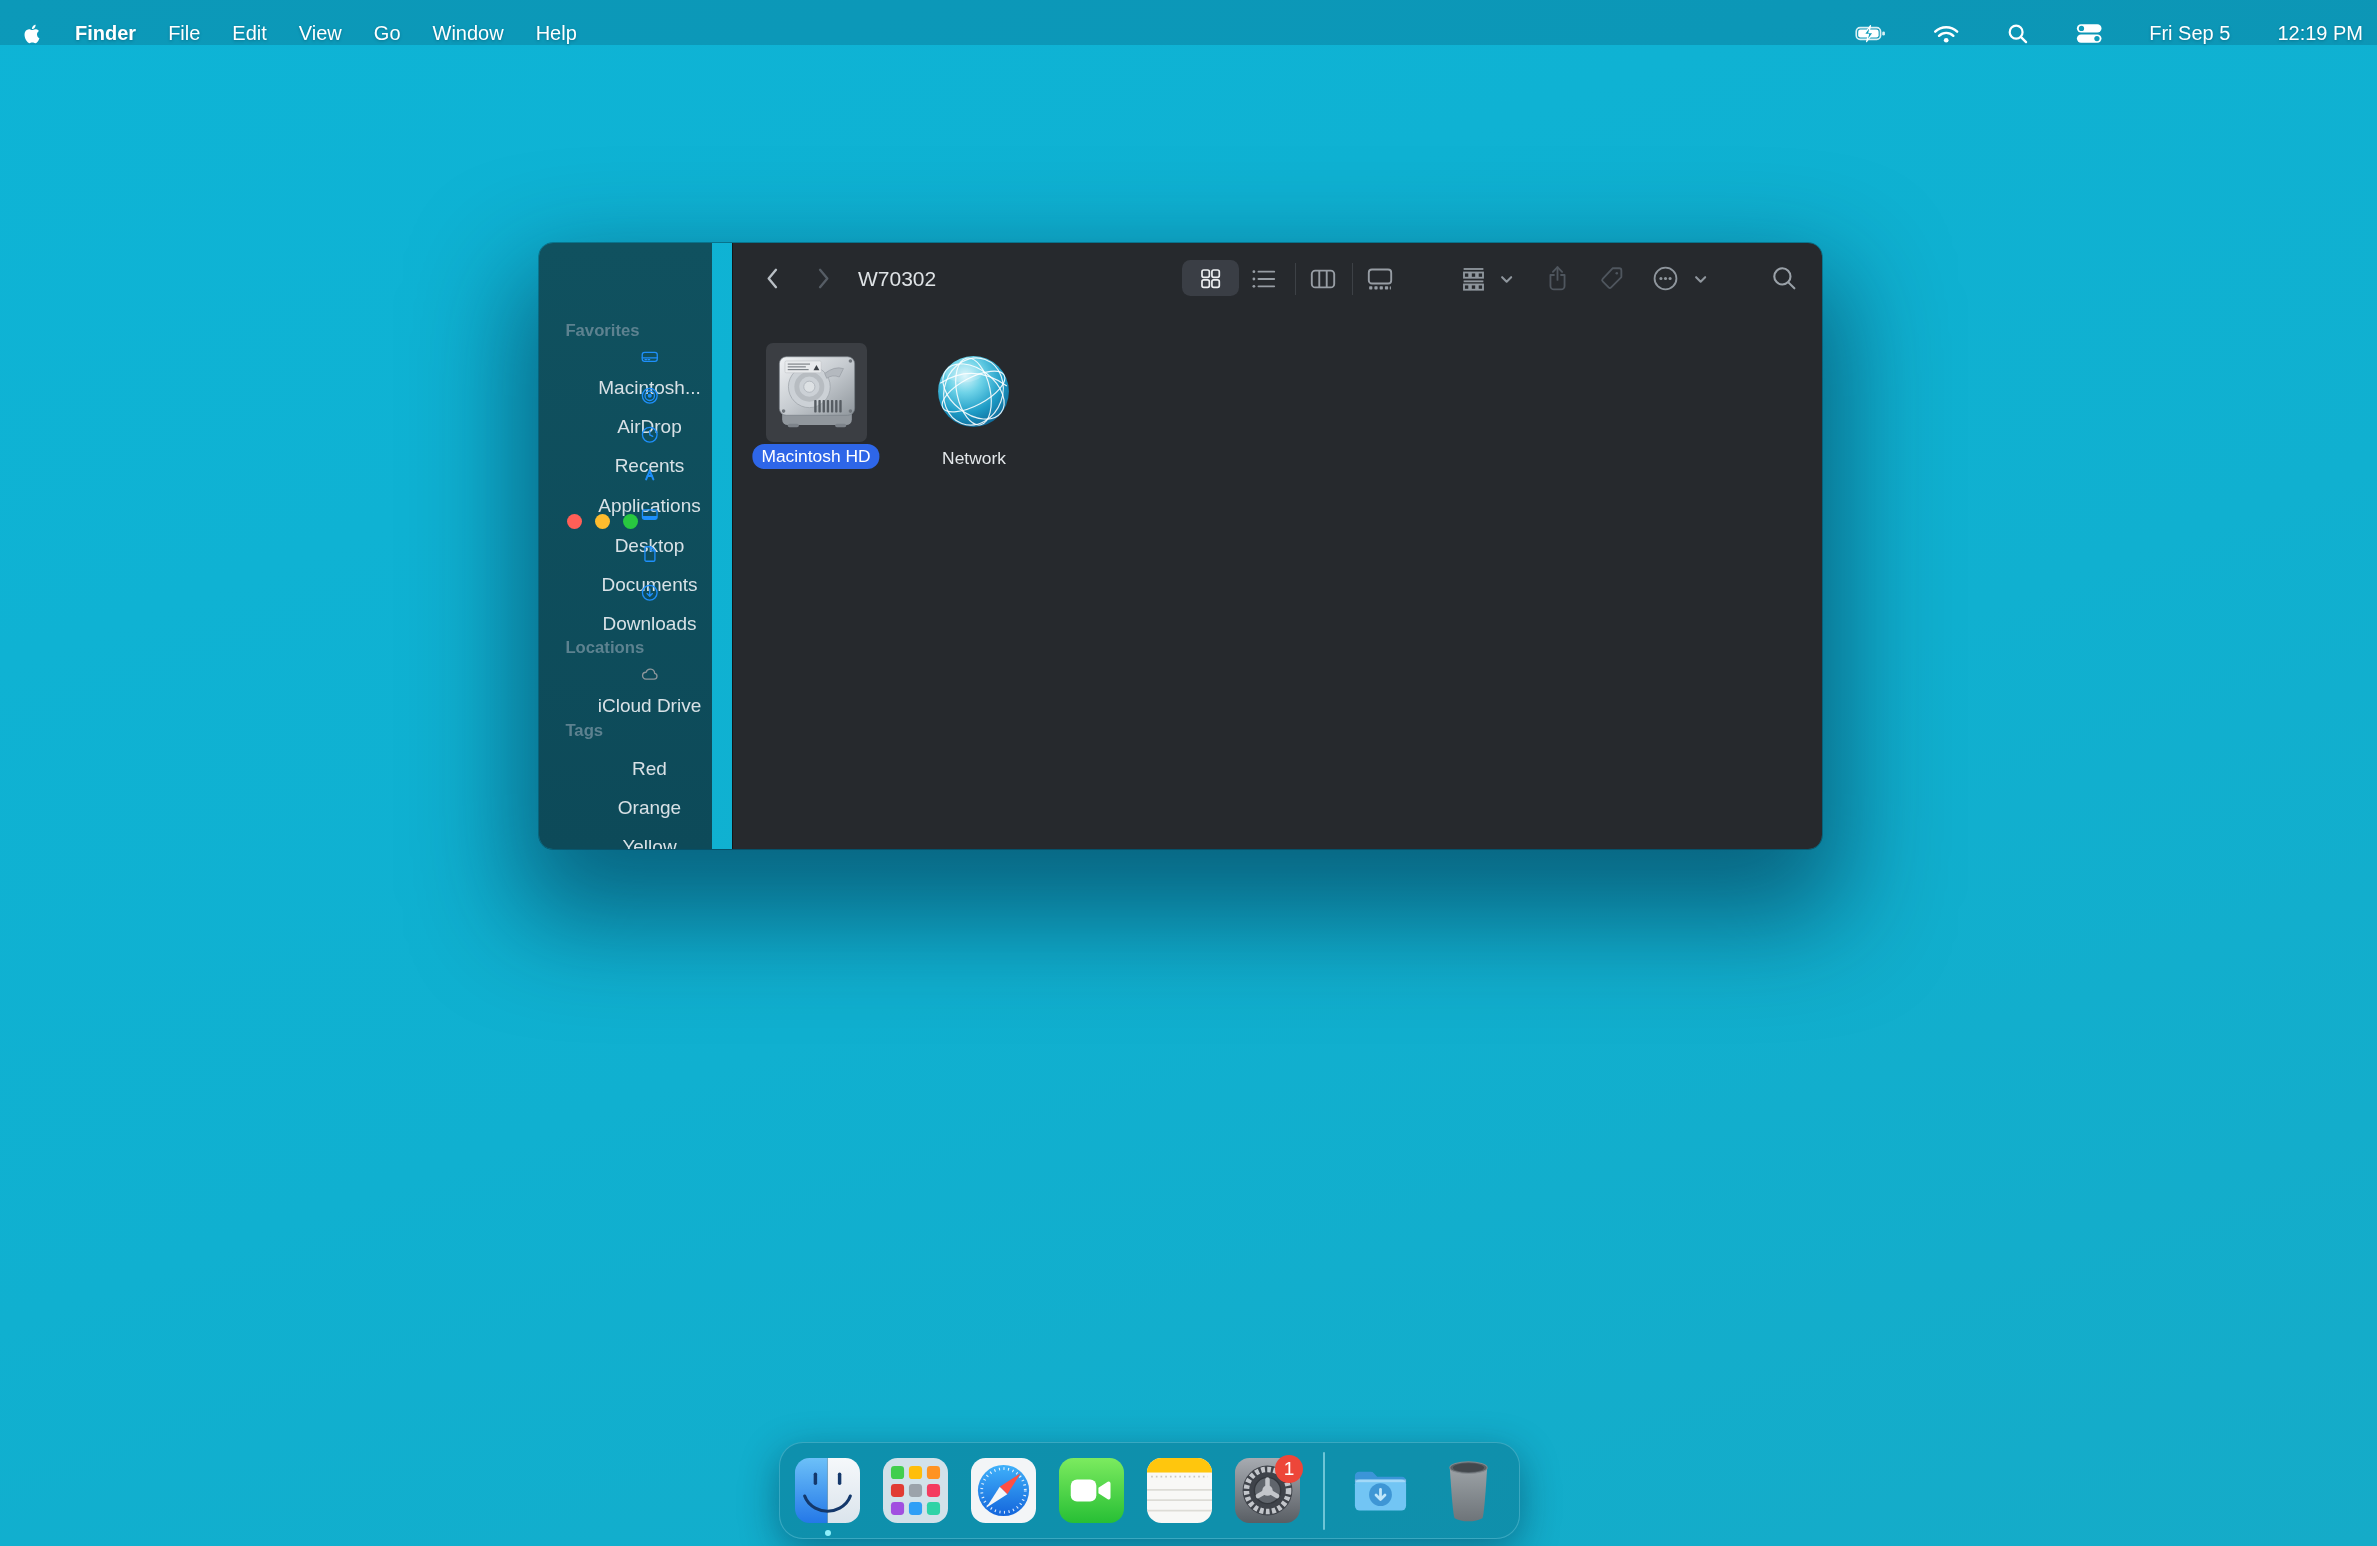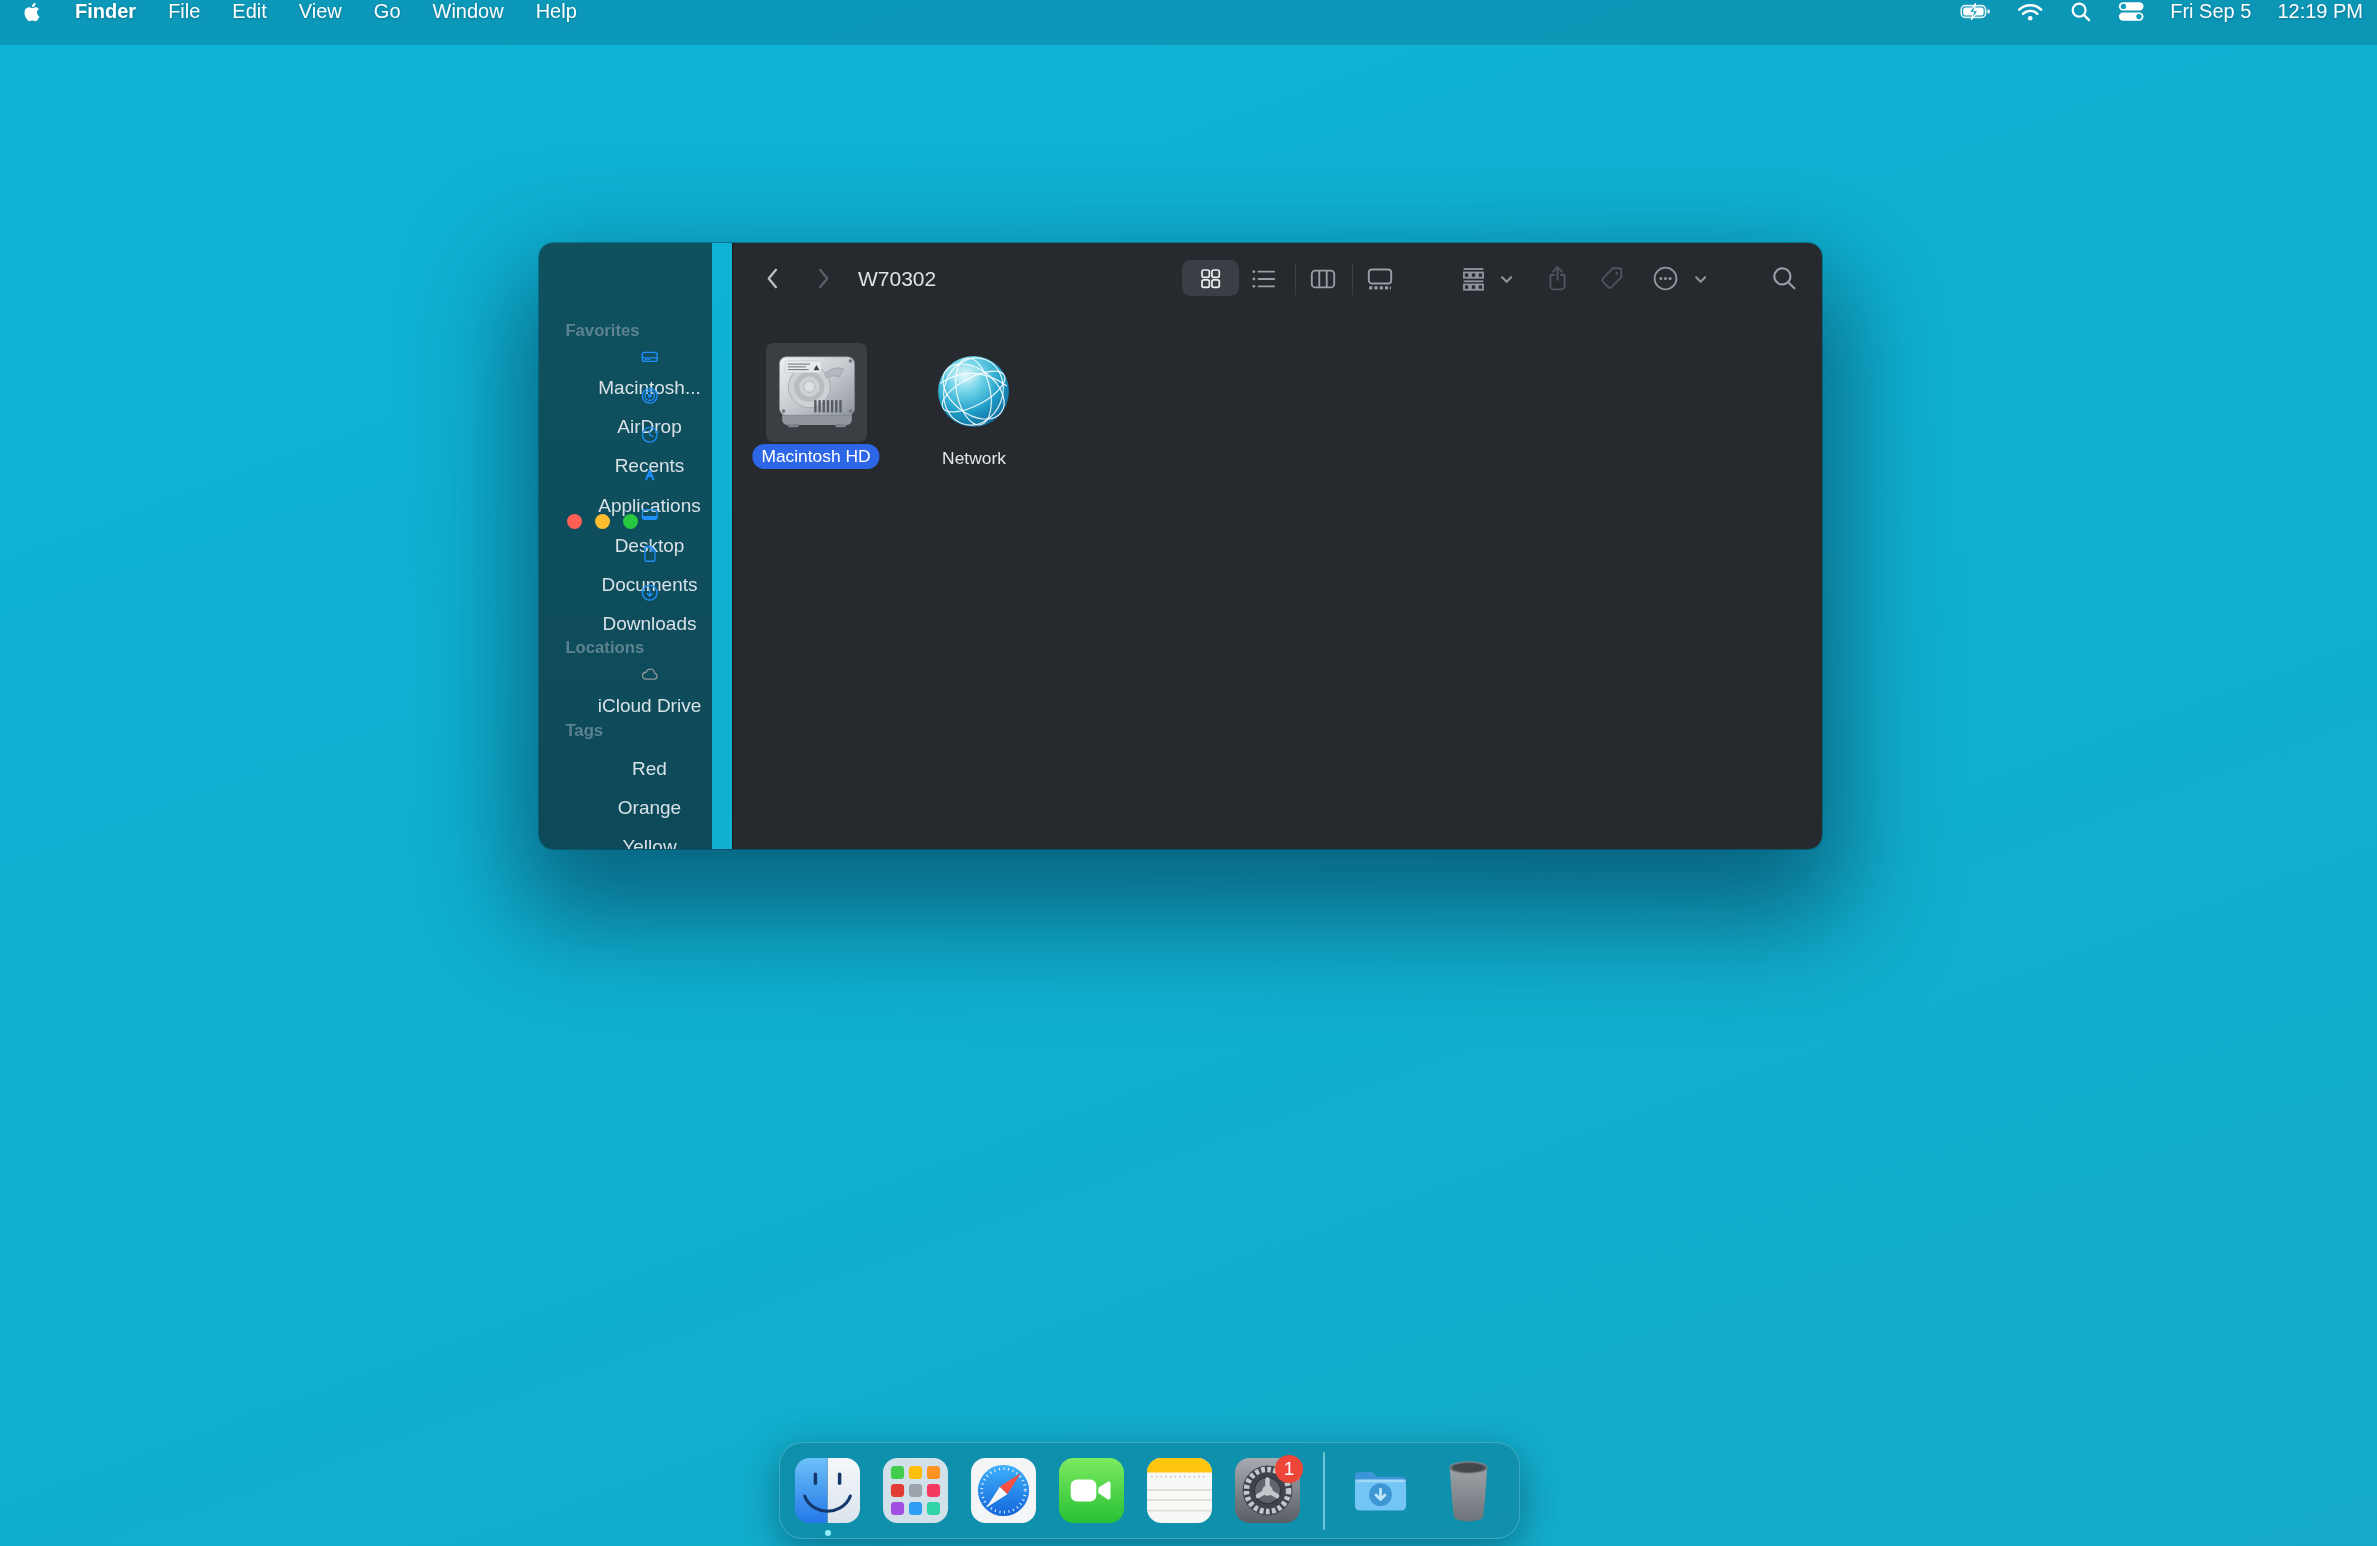--- a/index.html
+++ b/index.html
@@ -3,25 +3,25 @@
 <meta charset="utf-8">
 <style>
   * { margin:0; padding:0; box-sizing:border-box; }
   html,body { width:2377px; height:1546px; overflow:hidden; }
   body { font-family:"Liberation Sans","DejaVu Sans",sans-serif; }
   .desktop { position:relative; width:2377px; height:1546px;
     background:linear-gradient(160deg,#0eb4d6 0%,#10b0d0 55%,#15abc8 100%); }
 
   
   .menubar { position:absolute; left:0; top:0; width:100%; height:45px;
-    background:rgba(6,84,110,0.28); display:flex; align-items:flex-start;
+    background:rgba(6,84,110,0.28); display:flex; align-items:flex-end;
     justify-content:space-between; color:#fff; font-size:20px;
     text-shadow:0 0.7px 2.8px rgba(0,50,70,0.35); }
   .mb-left { display:flex; align-items:center; gap:32px; padding-left:21px; }
-  .mb-right { display:flex; align-items:center; gap:26px; padding-right:14px; }
+  .mb-right { display:flex; align-items:center; gap:47px; padding-right:14px; }
   .mb-item { cursor:default; white-space:nowrap; }
   .mb-item.app { font-weight:700; }
   .mb-ic { display:flex; align-items:center; }
 
   
   .window { position:absolute; left:539px; top:243px; width:1283px; height:606px;
     border-radius:14px; overflow:hidden;
     box-shadow:0 49px 104px 21px rgba(0,25,50,0.50), 0 0 0 0.7px rgba(0,0,0,0.35); }
   .sidebar { position:absolute; left:0; top:0; width:173px; height:100%;
     background:linear-gradient(180deg,#10515f 0%,#0d4a59 100%); }

